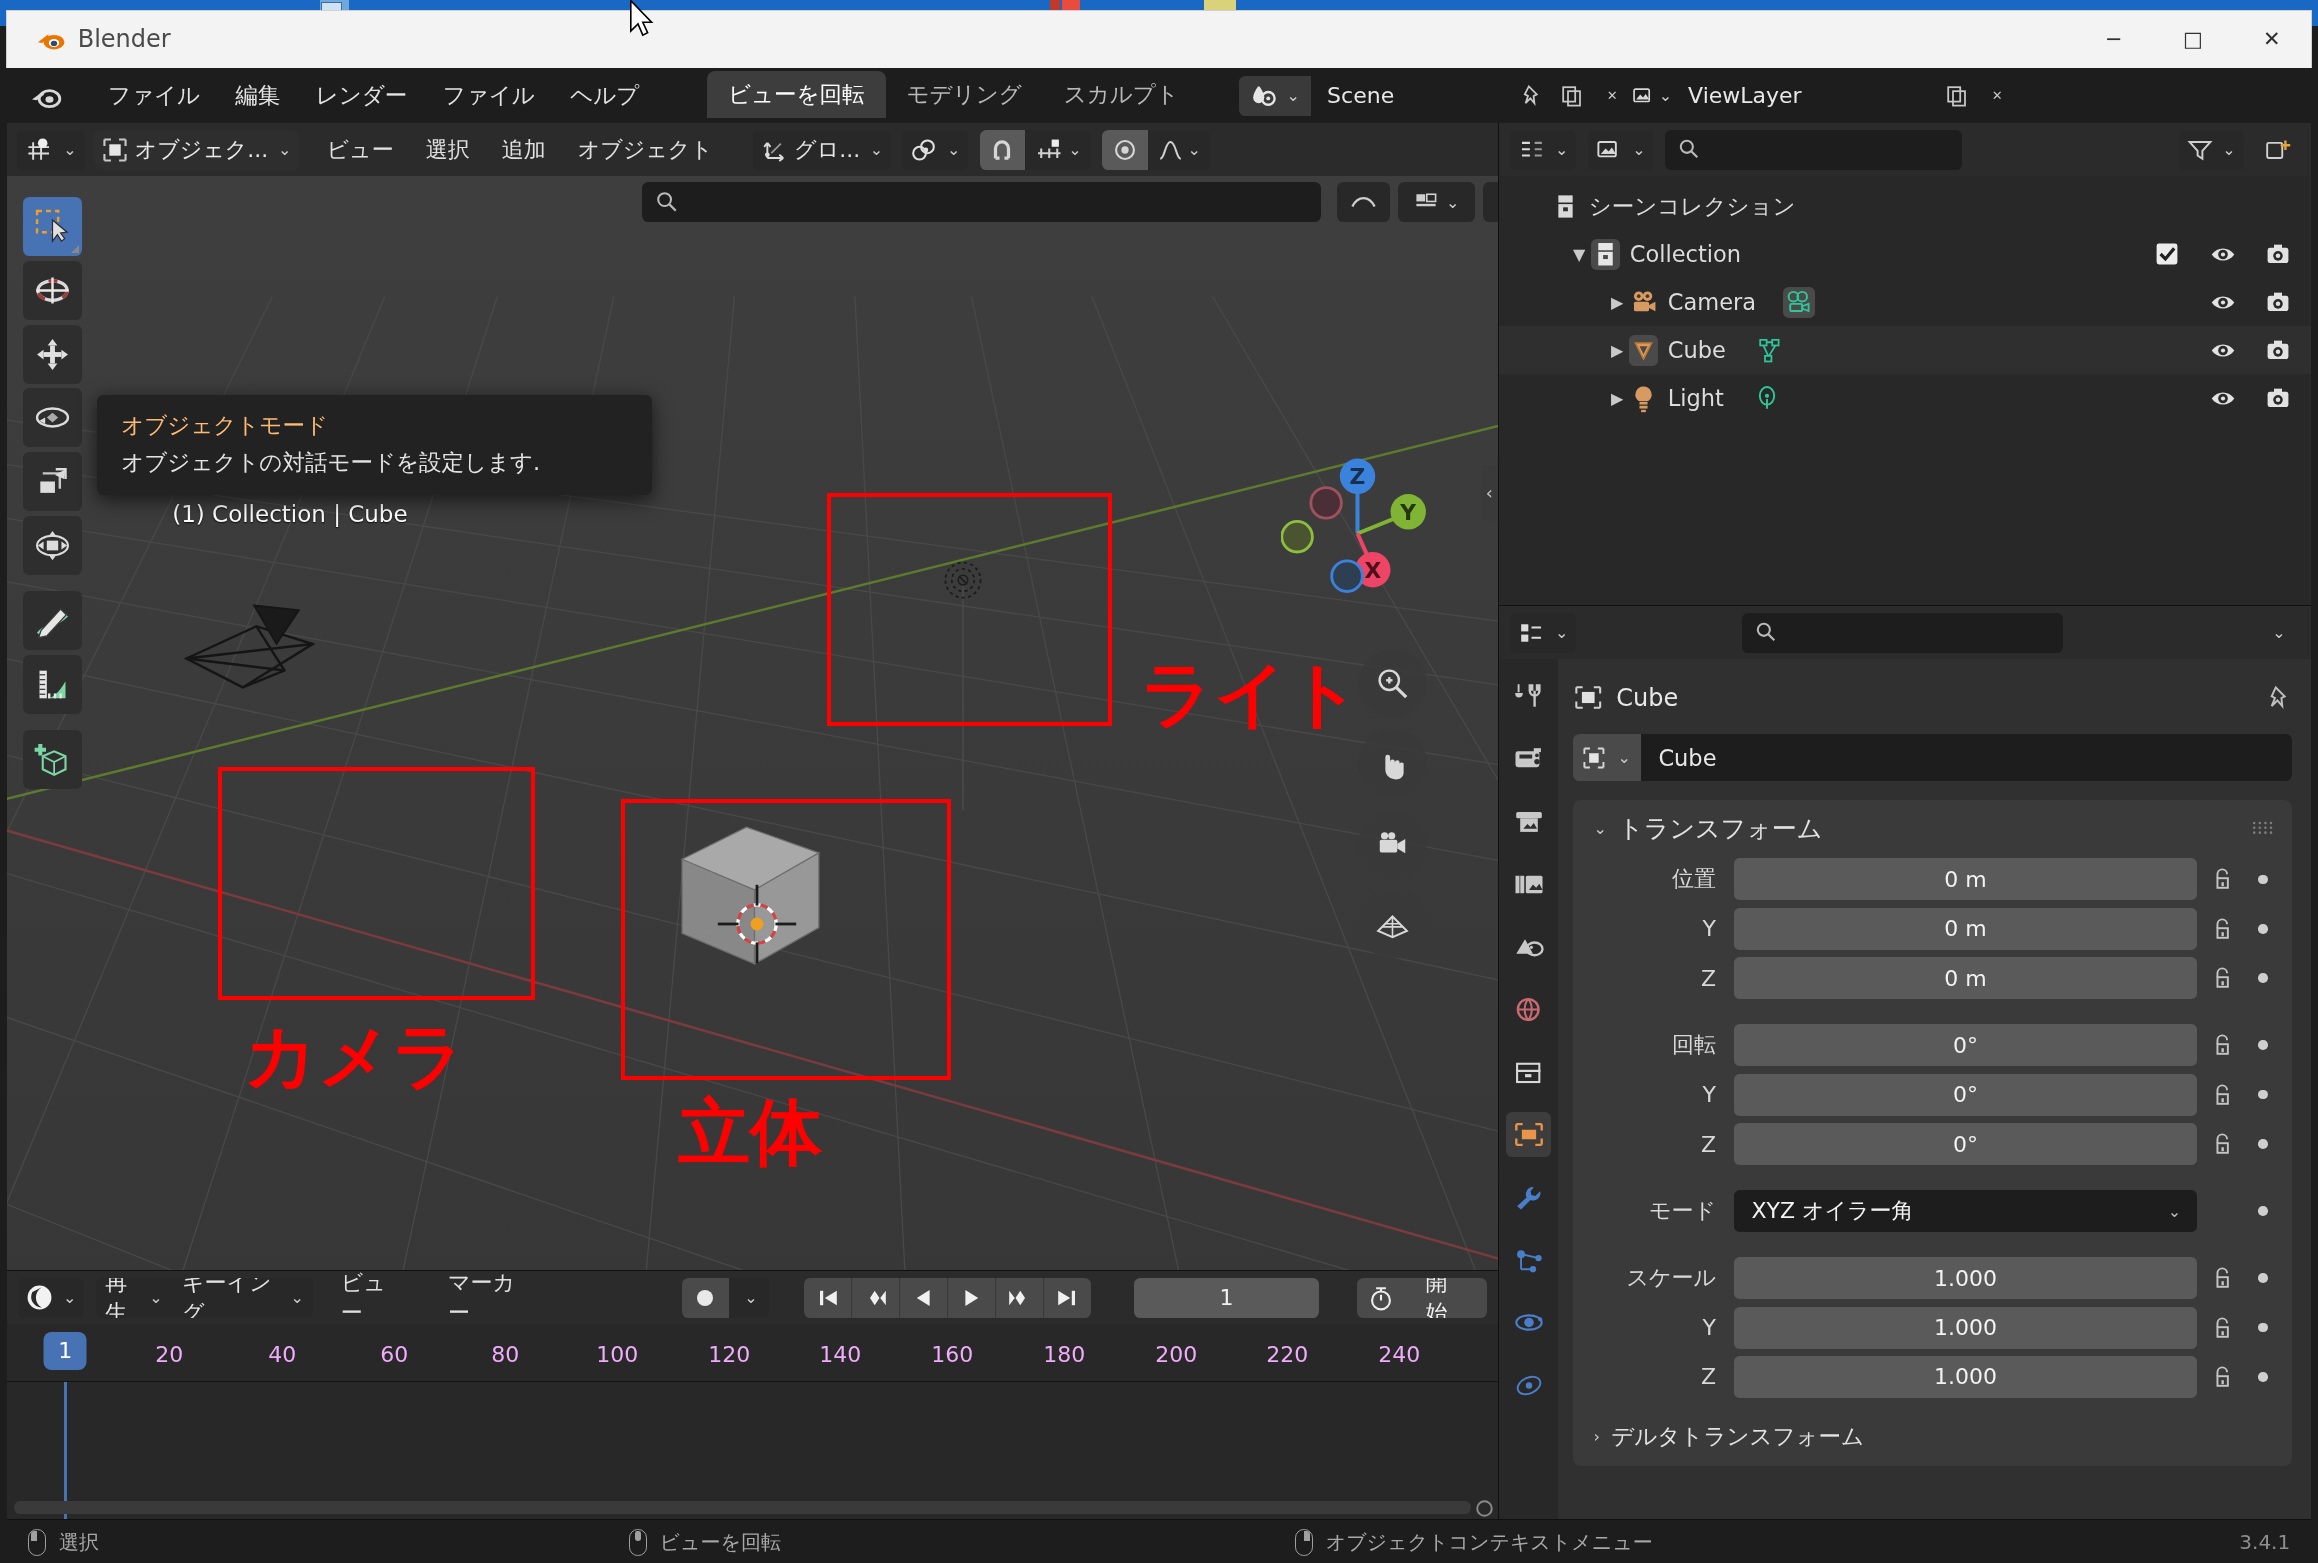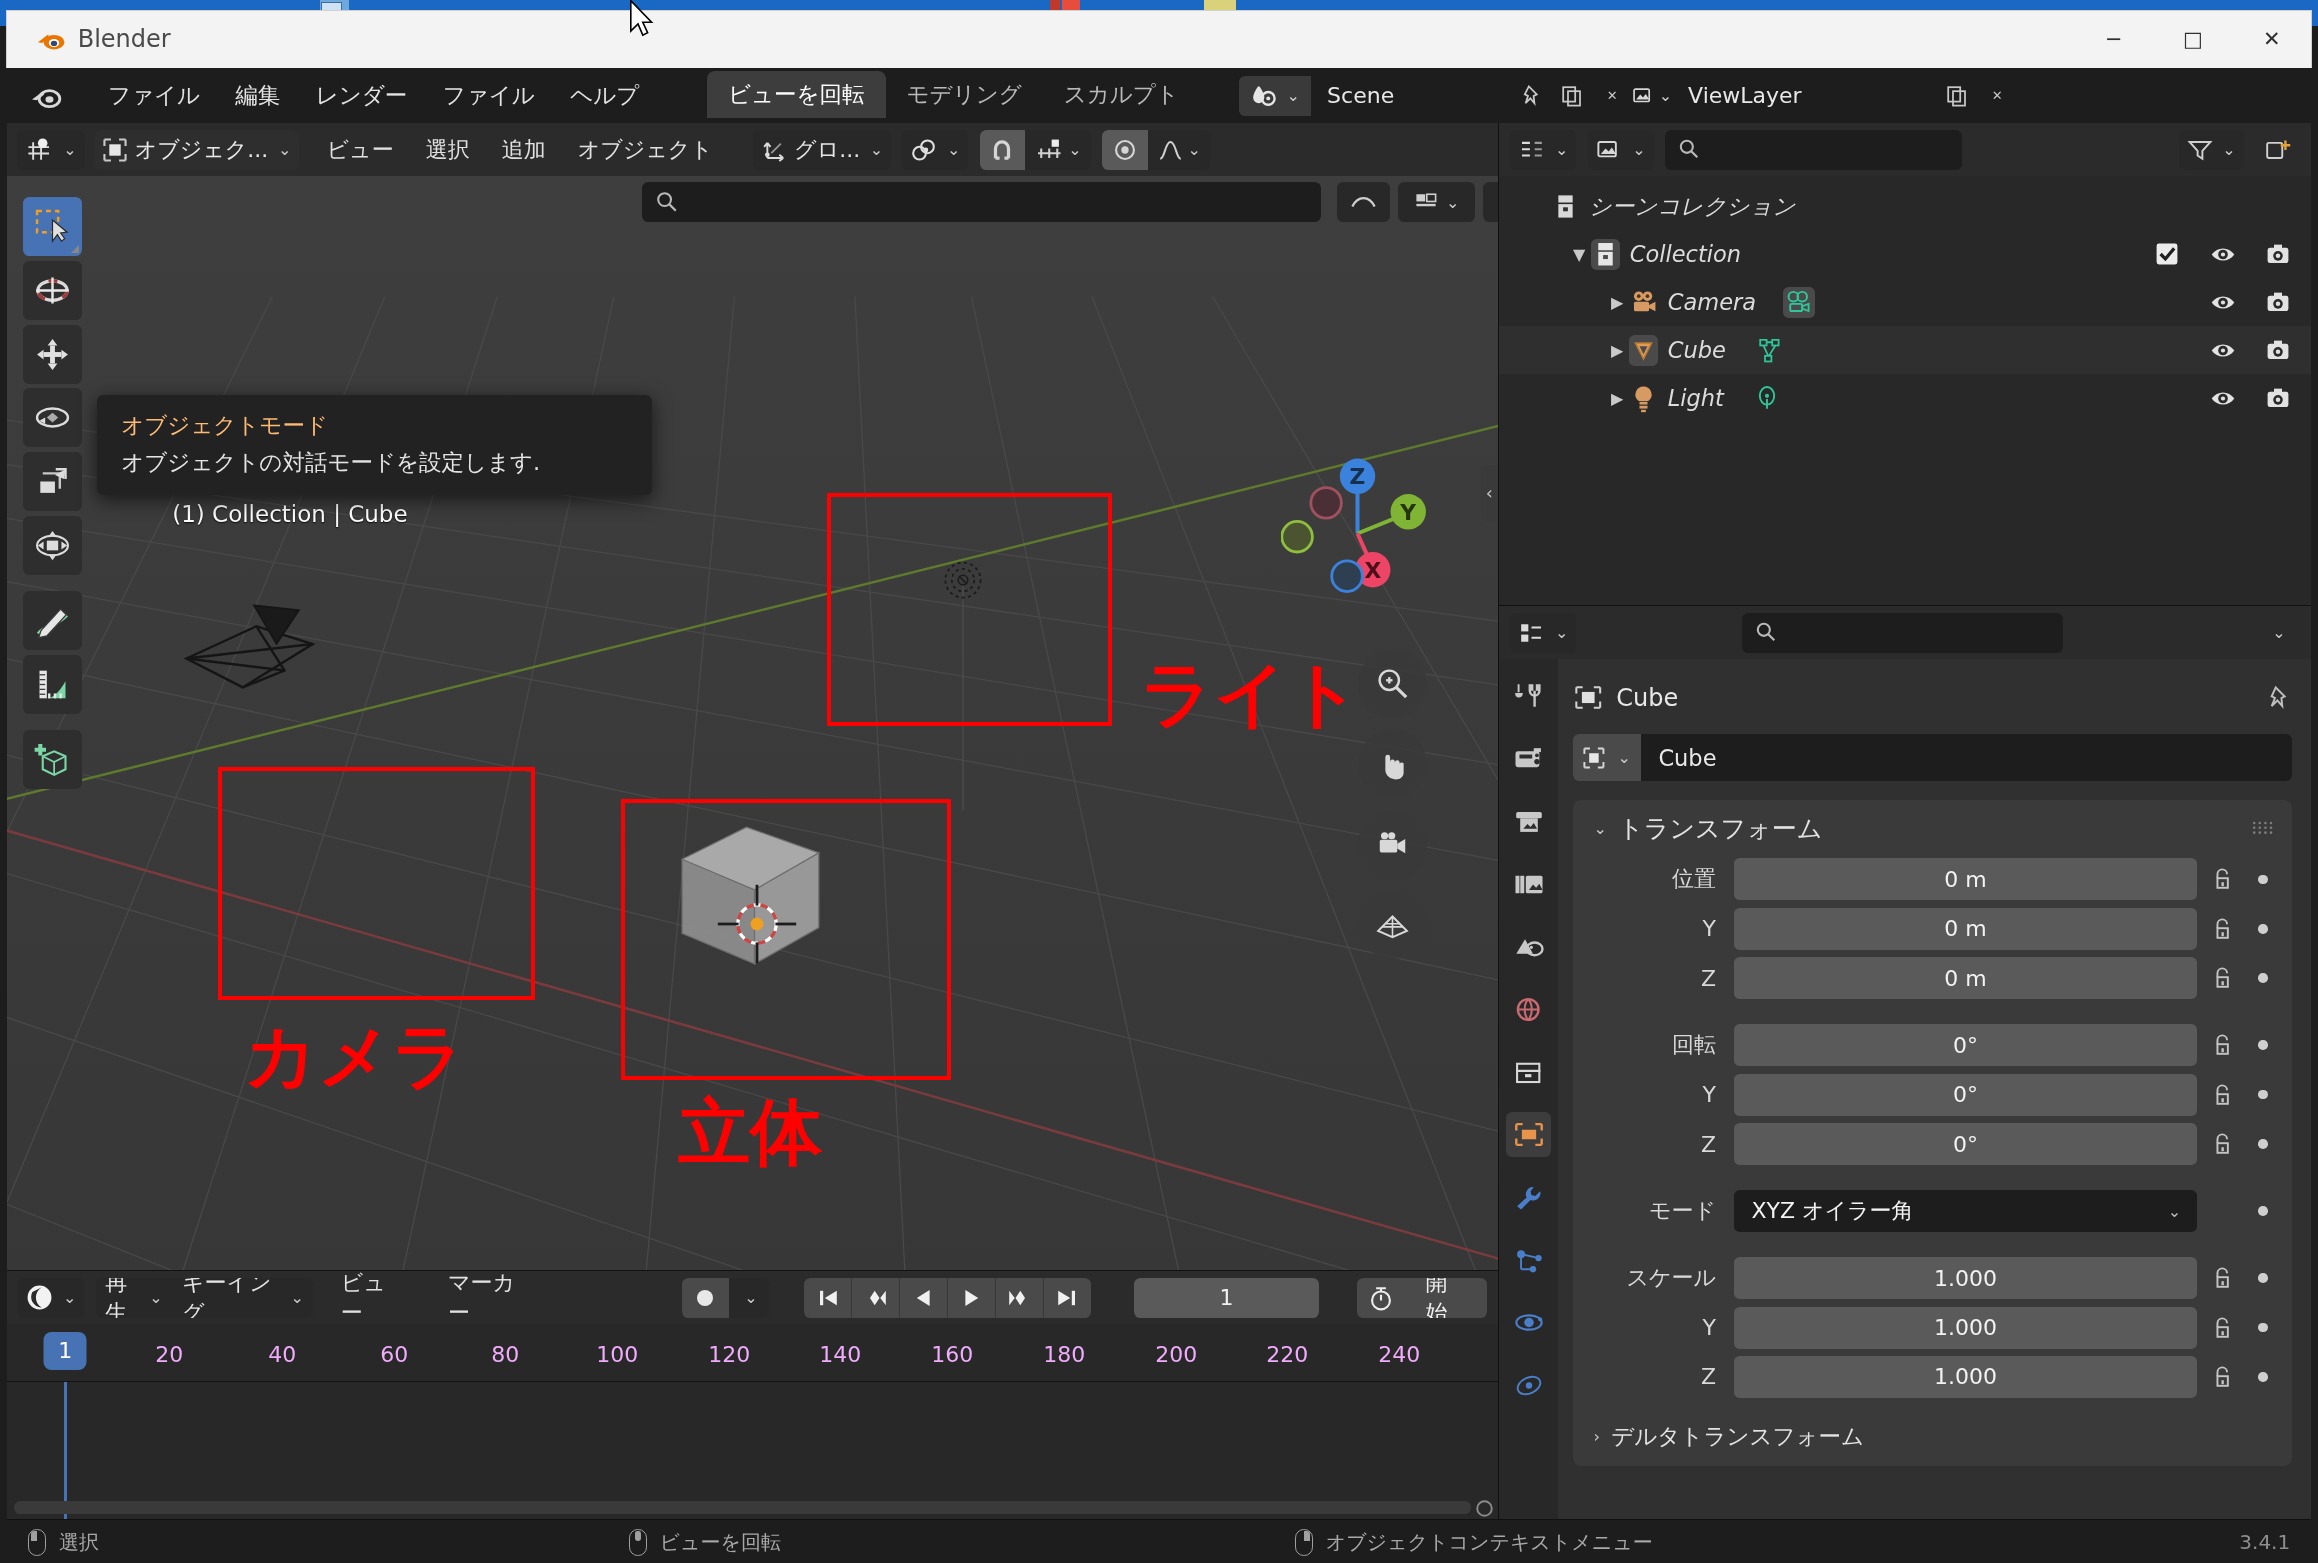--- a/index.html
+++ b/index.html
@@ -121,21 +121,21 @@
     display:flex; align-items:center; justify-content:center; font-size:22px; color:#f0f0f0; }
   .pbgroup { display:flex; height:40px; border-radius:6.4px; overflow:hidden; }
   .pbgroup .pb { width:50px; background:#4a4a4a; display:flex; align-items:center; justify-content:center; border-right:0.8px solid #383838; }
   .pbgroup .pb:last-child { border-right:none; }
 
   
   .outliner { height:482px; background:#282828; display:flex; flex-direction:column; flex:0 0 auto; }
   .ol-header { height:53px; background:#2b2b2b; display:flex; align-items:center; padding:0 11.3px; gap:11.3px; }
   .ol-search { flex:1; background:#1d1d1d; border-radius:6.4px; height:40px; display:flex; align-items:center; padding:0 13px; gap:9.6px; max-width:297px;}
   .ol-body { flex:1; padding-top:6.4px; overflow:hidden; }
-  .ol-row { height:48px; display:flex; align-items:center; padding-left:29px; position:relative;font-style:italic; }
+  .ol-row { height:48px; display:flex; align-items:center; padding-left:29px; position:relative; }
   .ol-row.sel { background:#2f2f2f; }
   .ol-disc { width:24px; color:#c9c9c9; font-size:16px; display:flex; align-items:center; justify-content:center; }
   .ol-name { font-size:22.5px; color:#dcdcdc; margin-left:9.6px; }
   .ol-icons { position:absolute; right:21px; display:flex; gap:30.5px; align-items:center; }
 
   
   .props { flex:1 1 auto; background:#303030; display:flex; flex-direction:column; min-height:0; border-top:1.6px solid #111; }
   .pr-header { height:53px; background:#2b2b2b; display:flex; align-items:center; padding:0 11.3px; gap:13px; }
   .pr-search { flex:1; background:#1d1d1d; border-radius:6.4px; height:40px; display:flex; align-items:center; padding:0 13px; gap:9.6px; max-width:321px; margin-left:153px;}
   .pr-main { flex:1; display:flex; min-height:0; }

